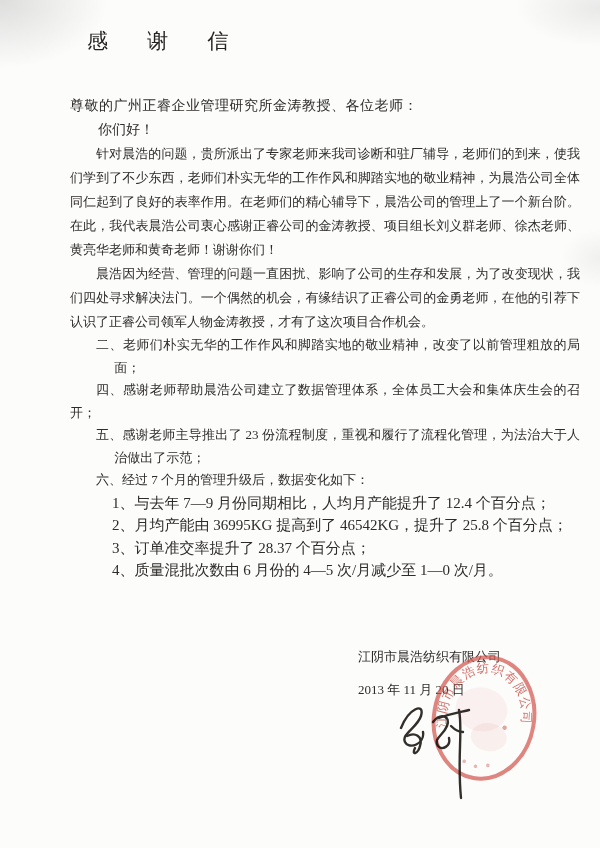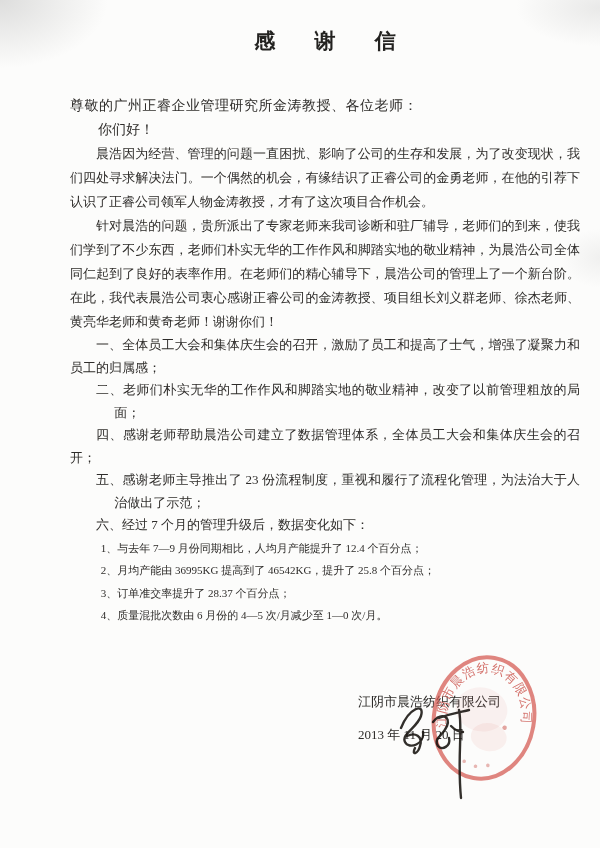--- a/index.html
+++ b/index.html
@@ -16,39 +16,38 @@
       radial-gradient(55px 40px  at 602px 258px, rgba(175,175,175,.16), rgba(175,175,175,0) 75%),
       #fcfcfb;
     color:#2e2c2a;
   }
   .content{
     position:absolute;left:0;top:0;width:600px;
     padding:0 20px 0 70px;box-sizing:border-box;
   }
   .doc-title{
     margin:26px 0 38px 0;
-    text-align:center;
-    font-size:21px;line-height:30px;font-weight:bold;
+    font-size:21px;line-height:30px;font-weight:normal;
     letter-spacing:17px;text-indent:17px; 
     color:#232220;
   }
   .line{font-size:14px;line-height:24px;margin:0;}
   .salutation{letter-spacing:.5px;}
   .greeting{text-indent:2em;}
   p.para{
     font-size:13px;line-height:24px;margin:0;
     text-align:justify;text-indent:2em;
   }
   .num-list p{
     font-size:13px;line-height:22.5px;margin:0;text-align:justify;
   }
   .num-list p.plain{text-indent:2em;}
   .num-list p.hang{padding-left:3.4em;text-indent:-1.4em;}
   .sub-list p{
-    font-size:11px;line-height:22.5px;margin:0;
+    font-size:15px;line-height:22.5px;margin:0;
     padding-left:2.8em;
   }
   .sig-block{
     margin-top:58px;margin-left:288px;
     font-size:13px;line-height:33px;
   }
   .sig-block div{margin:0;}
   .stamp-svg{position:absolute;left:422px;top:650px;pointer-events:none;}
   .sign-svg{position:absolute;left:393px;top:696px;pointer-events:none;}
 </style>
@@ -56,25 +55,24 @@
 <body>
 
 <div class="page">
   <div class="content">
 
     <div class="doc-title">感 谢 信</div>
 
     <p class="line salutation">尊敬的广州正睿企业管理研究所金涛教授、各位老师：</p>
     <p class="line greeting">你们好！</p>
 
+    <p class="para">针对晨浩的问题，贵所派出了专家老师来我司诊断和驻厂辅导，老师们的到来，使我们学到了不少东西，老师们朴实无华的工作作风和脚踏实地的敬业精神，为晨浩公司全体同仁起到了良好的表率作用。在老师们的精心辅导下，晨浩公司的管理上了一个新台阶。在此，我代表晨浩公司衷心感谢正睿公司的金涛教授、项目组长刘义群老师、徐杰老师、黄亮华老师和黄奇老师！谢谢你们！</p>
     <p class="para">晨浩因为经营、管理的问题一直困扰、影响了公司的生存和发展，为了改变现状，我们四处寻求解决法门。一个偶然的机会，有缘结识了正睿公司的金勇老师，在他的引荐下认识了正睿公司领军人物金涛教授，才有了这次项目合作机会。</p>
-    <p class="para">针对晨浩的问题，贵所派出了专家老师来我司诊断和驻厂辅导，老师们的到来，使我们学到了不少东西，老师们朴实无华的工作作风和脚踏实地的敬业精神，为晨浩公司全体同仁起到了良好的表率作用。在老师们的精心辅导下，晨浩公司的管理上了一个新台阶。在此，我代表晨浩公司衷心感谢正睿公司的金涛教授、项目组长刘义群老师、徐杰老师、黄亮华老师和黄奇老师！谢谢你们！</p>
 
     <div class="num-list">
-      <p class="plain">一、全体员工大会和集体庆生会的召开，激励了员工和提高了士气，增强了凝聚力和员工的归属感；</p>
       <p class="hang">二、老师们朴实无华的工作作风和脚踏实地的敬业精神，改变了以前管理粗放的局面；</p>
       <p class="plain">四、感谢老师帮助晨浩公司建立了数据管理体系，全体员工大会和集体庆生会的召开；</p>
       <p class="hang">五、感谢老师主导推出了 23 份流程制度，重视和履行了流程化管理，为法治大于人治做出了示范；</p>
       <p class="plain">六、经过 7 个月的管理升级后，数据变化如下：</p>
     </div>
 
     <div class="sub-list">
       <p>1、与去年 7—9 月份同期相比，人均月产能提升了 12.4 个百分点；</p>
       <p>2、月均产能由 36995KG 提高到了 46542KG，提升了 25.8 个百分点；</p>
       <p>3、订单准交率提升了 28.37 个百分点；</p>

